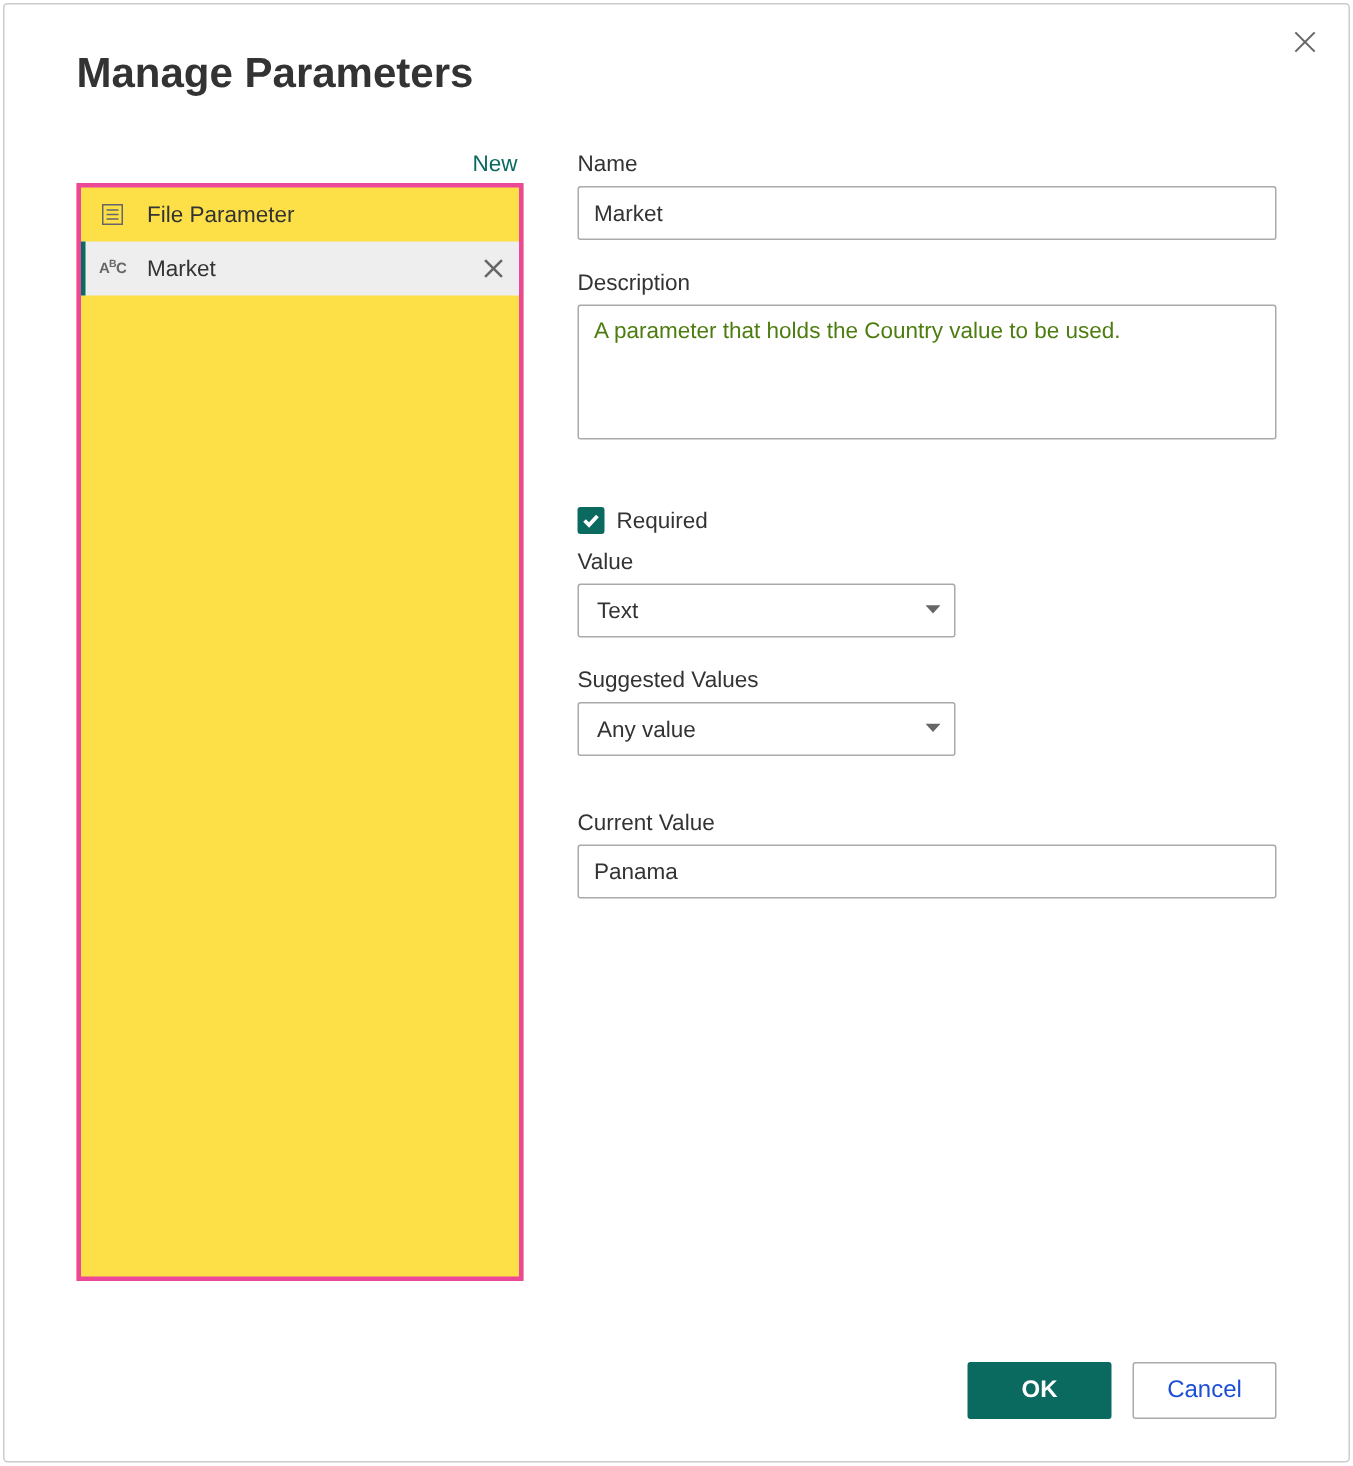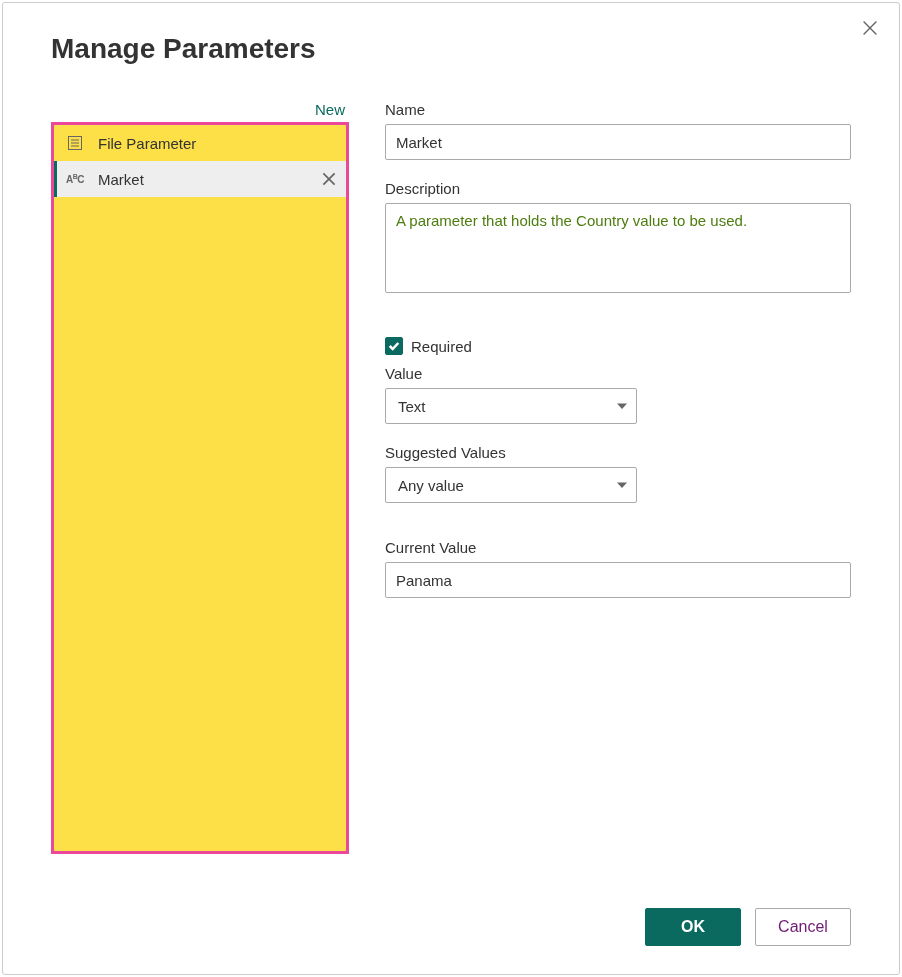--- a/index.html
+++ b/index.html
@@ -234,21 +234,21 @@
     }
     .btn-primary {
       background: #0b6a5f;
       color: #fff;
       font-weight: bold;
       border: 1px solid #0b6a5f;
       margin-left: 24px;
     }
     .btn-secondary {
       background: #fff;
-      color: #701a75;
+      color: #1d4ed8;
       border: 1px solid #aaa;
     }
   </style>
 </head>
 <body>
 
 <div class="dialog">
 
   <div class="close-btn">
     <svg viewBox="0 0 24 24" fill="none" stroke="currentColor" stroke-width="1.5">

